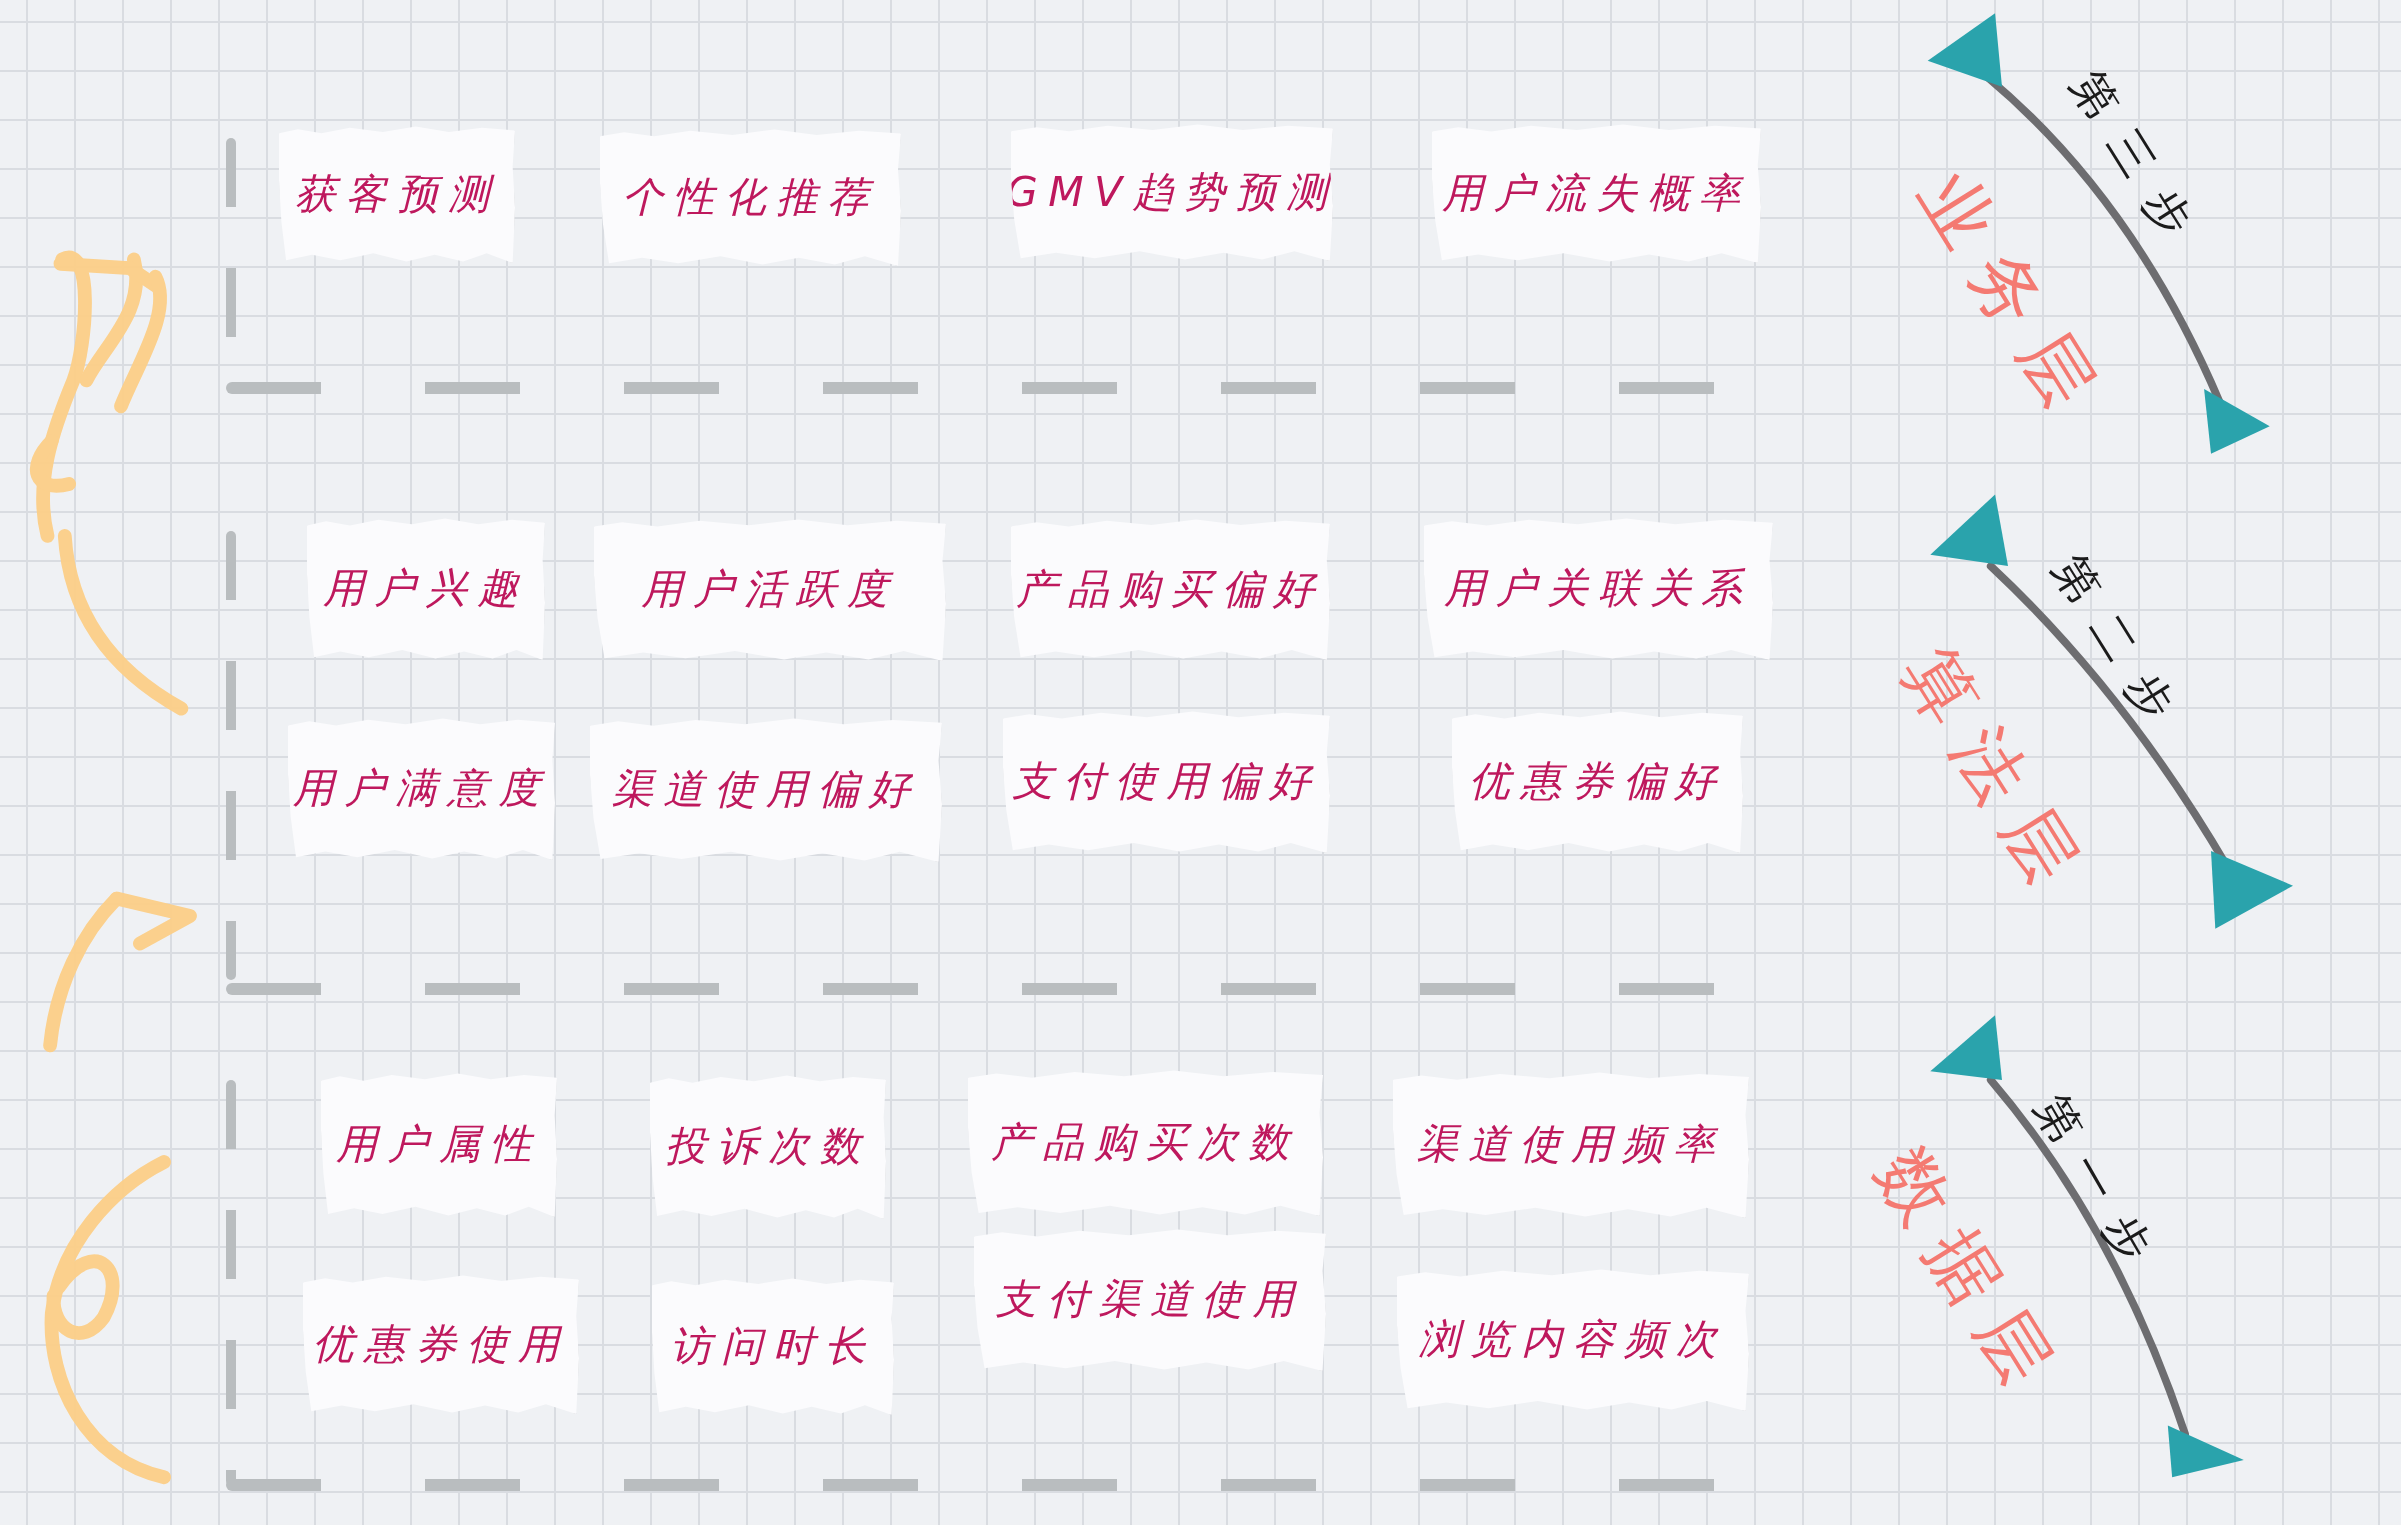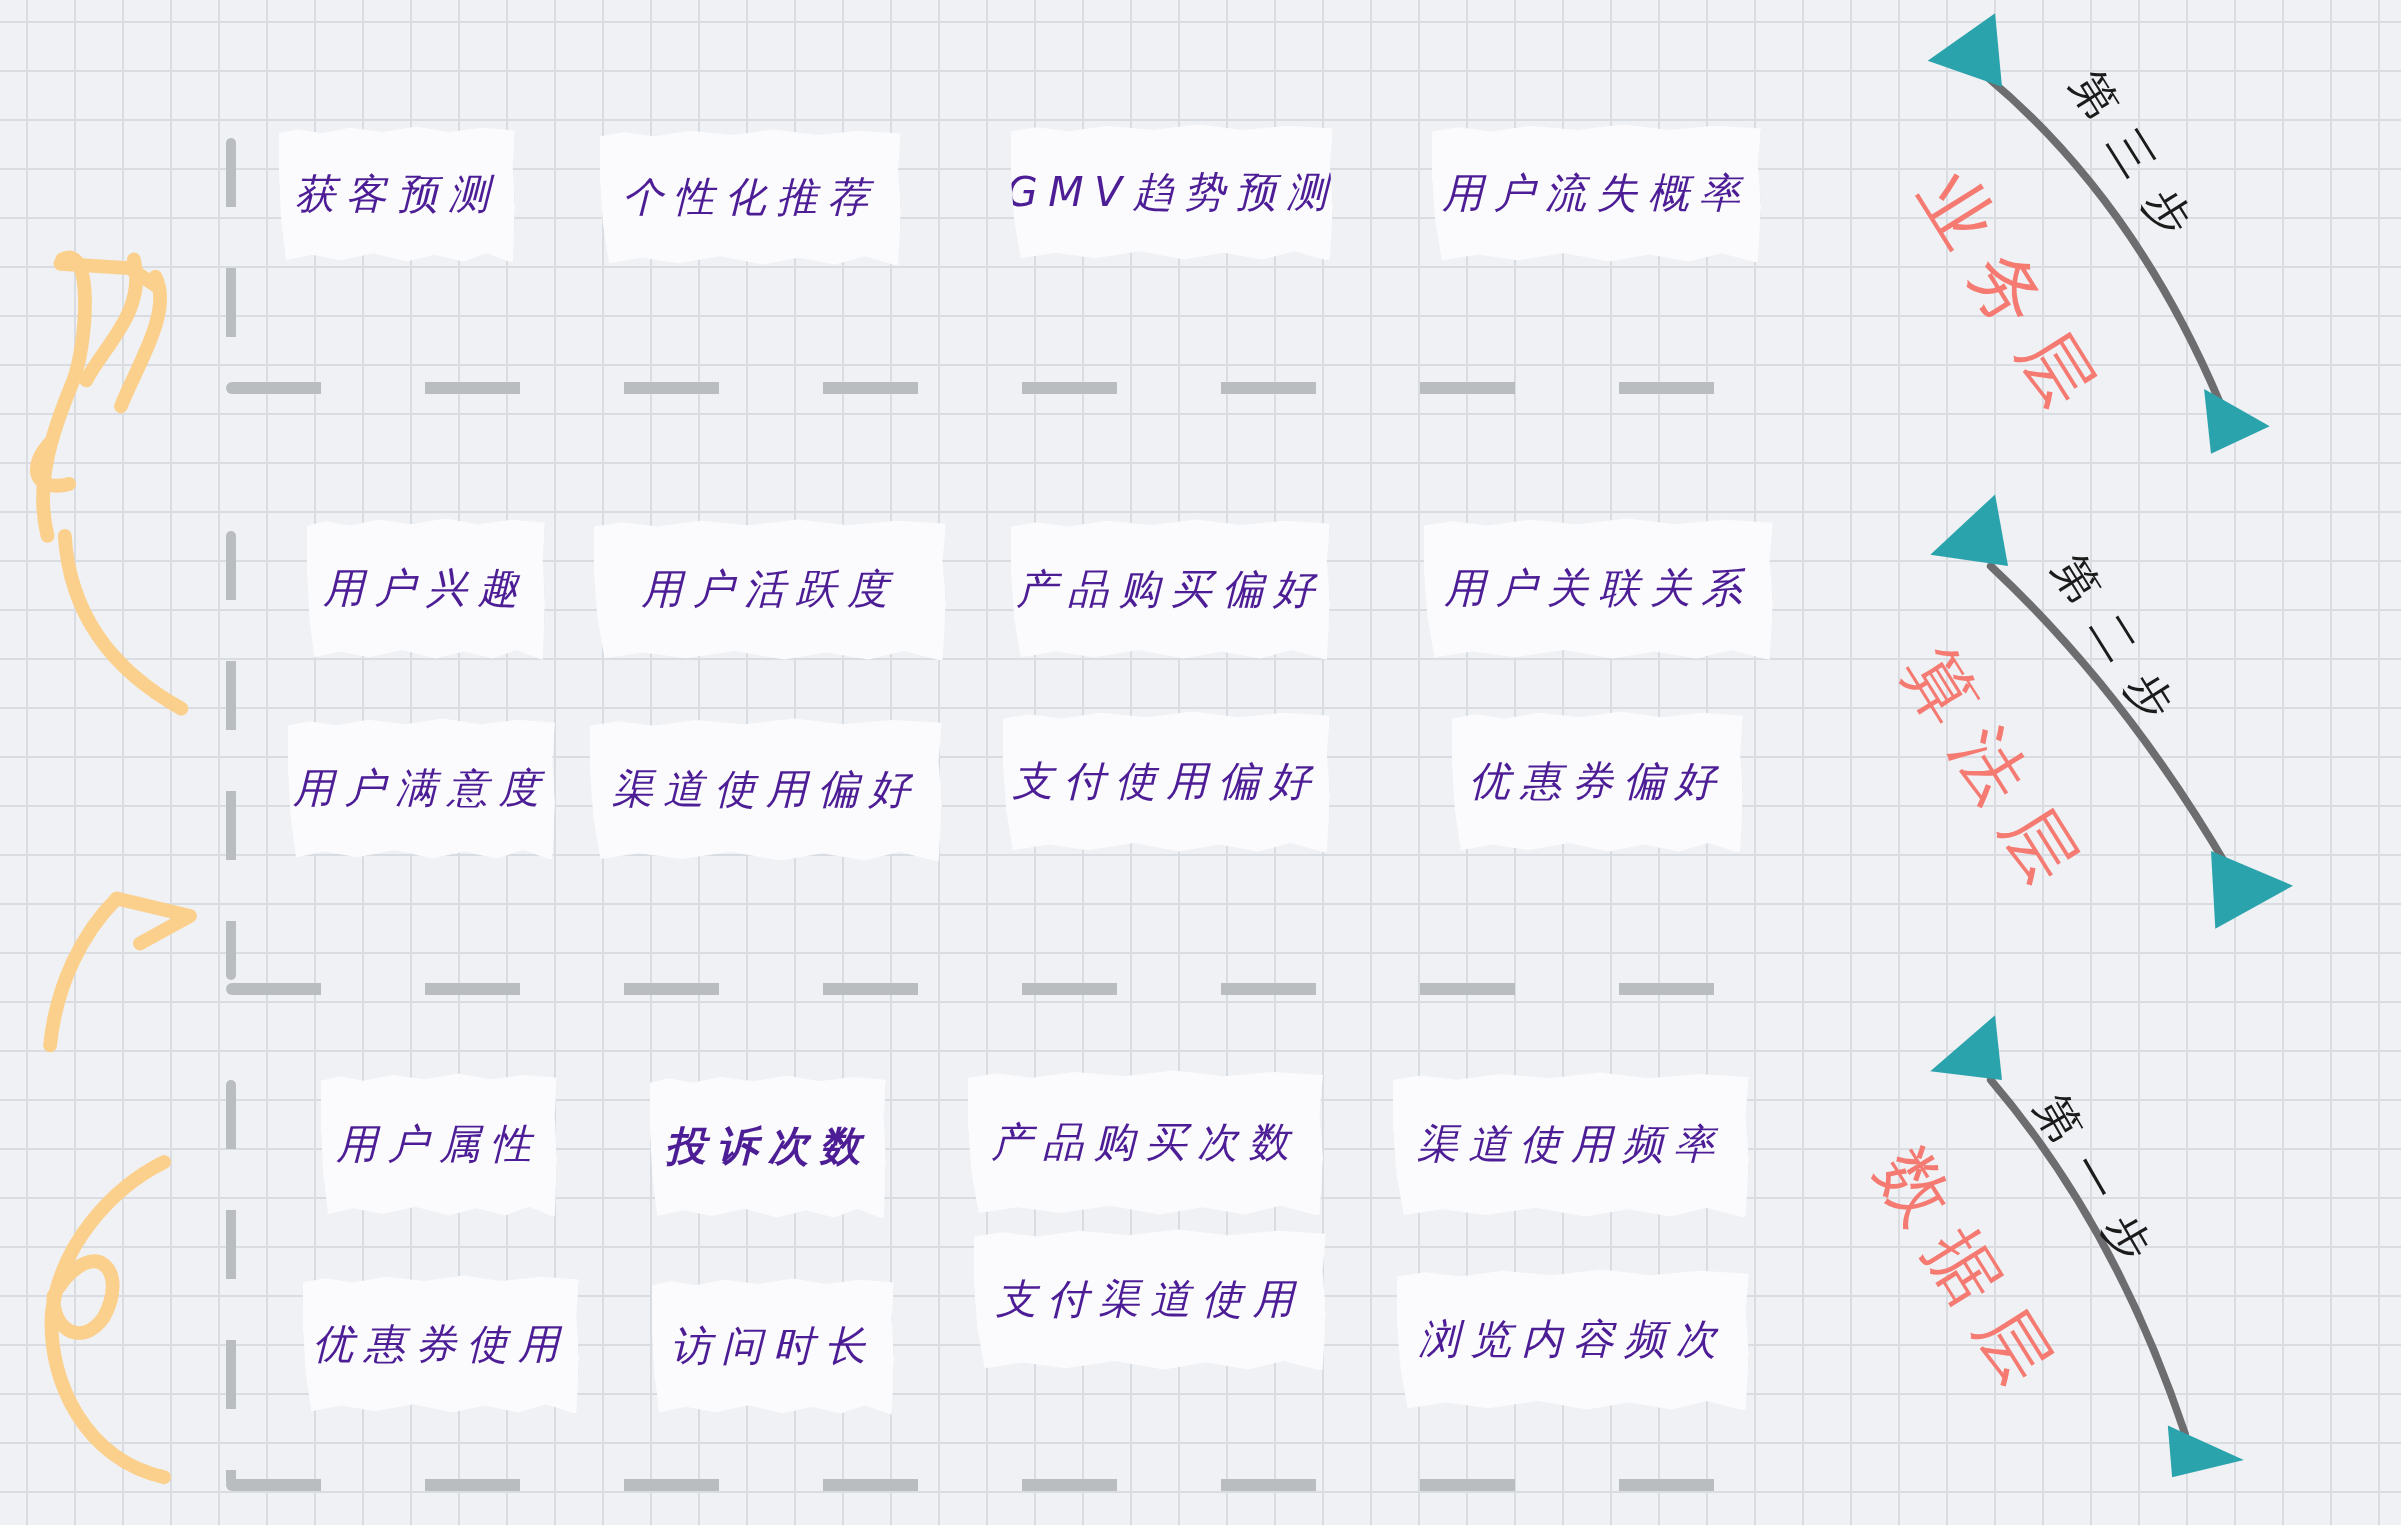--- a/index.html
+++ b/index.html
@@ -10,21 +10,21 @@
       linear-gradient(to right, #d9dce1 1.7px, transparent 1.7px),
       linear-gradient(to bottom, #d9dce1 1.7px, transparent 1.7px);
     background-size:48px 49px;
     background-position:26px 21px;
     font-family:"DejaVu Sans", sans-serif;
   }
   .card {
     position:absolute; background:#fbfbfd;
     box-shadow: 5.2px 8.6px 15.5px rgba(0,0,0,0.16), 0 0 5.2px rgba(0,0,0,0.05);
     display:flex; align-items:center; justify-content:center;
-    color:#4c1d95; font-size:41px; letter-spacing:10.4px; white-space:nowrap;
+    color:#be185d; font-size:41px; letter-spacing:10.4px; white-space:nowrap;
     clip-path: polygon(0% 6%, 8% 3%, 18% 6%, 30% 2%, 44% 5%, 58% 1%, 72% 5%, 86% 2%, 100% 4%,
                        99% 30%, 100% 60%, 99% 100%, 88% 93%, 78% 99%, 66% 94%, 54% 99%, 40% 93%, 26% 98%, 14% 94%, 3% 98%, 1% 70%, 0% 40%);
     font-style:italic;
   }
   .axis-v, .axis-h { position:absolute; }
   .axis-v {
     width:10.4px; border-left:0;
     background: repeating-linear-gradient(to bottom, #b9bdbf 0 69px, transparent 69px 130px);
     border-radius:5.2px;
   }
@@ -106,21 +106,21 @@
 <div class="card" style="left:594px; top:518px; width:352px; height:143px;">用户活跃度</div>
 <div class="card" style="left:1011px; top:518px; width:319px; height:142px;">产品购买偏好</div>
 <div class="card" style="left:1424px; top:517px; width:349px; height:143px;">用户关联关系</div>
 
 <div class="card" style="left:288px; top:717px; width:267px; height:143px;">用户满意度</div>
 <div class="card" style="left:590px; top:717px; width:352px; height:145px;">渠道使用偏好</div>
 <div class="card" style="left:1003px; top:710px; width:327px; height:143px;text-align:right;">支付使用偏好</div>
 <div class="card" style="left:1452px; top:710px; width:291px; height:143px;">优惠券偏好</div>
 
 <div class="card" style="left:321px; top:1072px; width:236px; height:145px;">用户属性</div>
-<div class="card" style="left:650px; top:1074px; width:236px; height:145px;font-weight:bold;">投诉次数</div>
+<div class="card" style="left:650px; top:1074px; width:236px; height:145px;">投诉次数</div>
 <div class="card" style="left:968px; top:1069px; width:355px; height:147px;">产品购买次数</div>
 <div class="card" style="left:1393px; top:1071px; width:356px; height:147px;">渠道使用频率</div>
 
 <div class="card" style="left:303px; top:1274px; width:276px; height:140px;">优惠券使用</div>
 <div class="card" style="left:652px; top:1277px; width:242px; height:138px;">访问时长</div>
 <div class="card" style="left:974px; top:1228px; width:352px; height:143px;">支付渠道使用</div>
 <div class="card" style="left:1397px; top:1268px; width:352px; height:143px;">浏览内容频次</div>
 
 
 </body></html>

